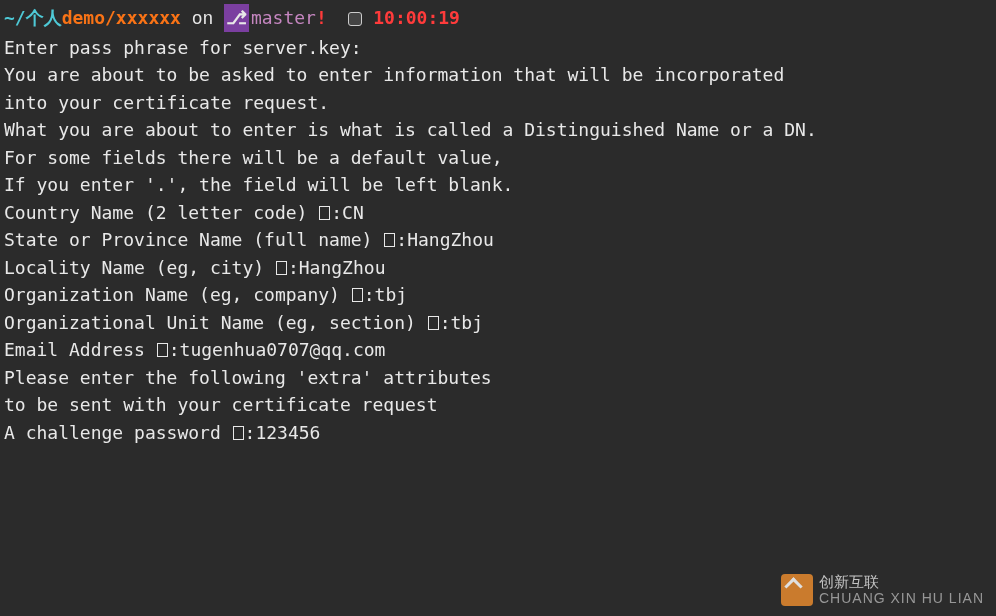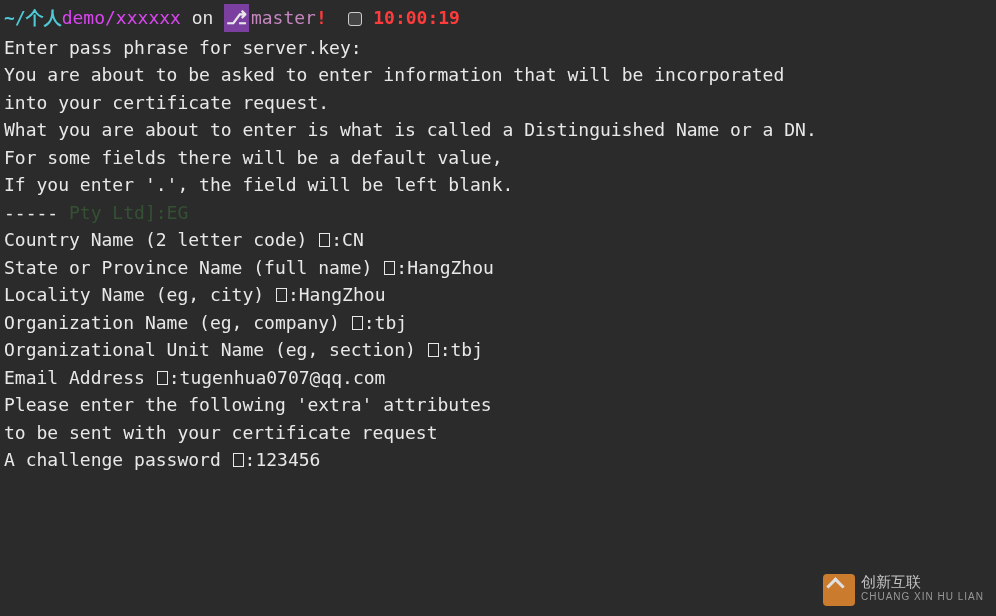--- a/index.html
+++ b/index.html
@@ -11,21 +11,21 @@
     font-size: 18px;
     line-height: 27.5px;
     color: #e8e8e8;
     font-weight: 500;
     overflow: hidden;
     position: relative;
     padding: 4px 4px;
   }
   .prompt-line { white-space: pre; }
   .cyan { color: #4ec9d6; font-weight: bold; }
-  .green { color: #d946ef; font-weight: normal; }
+  .green { color: #f97316; font-weight: bold; }
   .white { color: #e8e8e8; font-family: Liberation Mono, monospace; }
   .red { color: #ff3b3b; font-weight: bold; }
   .magenta { color: #c586c0; text-align: right; }
   .magenta-box {
     display: inline-block;
     background: #7b3fa0;
     color: #e8e8e8;
     padding: 0 2px;
     font-weight: bold;
     margin-right: 2px;
@@ -61,21 +61,21 @@
     content: "";
     position: absolute;
     left: 6px; top: 6px;
     width: 10px; height: 10px;
     border: 3px solid #fff;
     border-right: none;
     border-bottom: none;
     transform: rotate(45deg);
   }
   .wm-text { color: #ddd; font-size: 15px; font-family: "Microsoft YaHei", sans-serif; line-height: 1.1; }
-  .wm-text .sub { font-size: 10px; letter-spacing: 1px; color: #aaa; }
+  .wm-text .sub { font-size: 14px; letter-spacing: 1px; color: #aaa; }
   .clock-icon {
     display:inline-block;
     width:14px;height:14px;
     border:1.5px solid #ccc;
     border-radius:3px;
     vertical-align:-2px;
     position:relative;
     background:#444;
   }
 </style>
@@ -86,21 +86,20 @@
 
 <div class="prompt-line"><span class="cyan">~/个人</span><span class="green">demo/xxxxxx</span><span class="white"> on </span><span class="magenta-box">⎇</span><span class="magenta">master</span><span class="red">!</span><span class="white">  </span><span class="clock-icon"></span><span> </span><span class="red">10:00:19</span></div>
 
 
 <div class="prompt-line">Enter pass phrase for server.key:</div>
 <div class="prompt-line">You are about to be asked to enter information that will be incorporated</div>
 <div class="prompt-line">into your certificate request.</div>
 <div class="prompt-line">What you are about to enter is what is called a Distinguished Name or a DN.</div>
 <div class="prompt-line">For some fields there will be a default value,</div>
 <div class="prompt-line">If you enter '.', the field will be left blank.</div>
-<div class="prompt-line"><span>-----</span><span class="ghost"> Pty Ltd]:EG</span></div>
 
 <div class="prompt-line"><span>Country Name (2 letter code) </span><span class="box-char"></span><span>:CN</span></div>
 <div class="prompt-line"><span>State or Province Name (full name) </span><span class="box-char"></span><span>:HangZhou</span></div>
 <div class="prompt-line"><span>Locality Name (eg, city) </span><span class="box-char"></span><span>:HangZhou</span></div>
 <div class="prompt-line"><span>Organization Name (eg, company) </span><span class="box-char"></span><span>:tbj</span></div>
 <div class="prompt-line"><span>Organizational Unit Name (eg, section) </span><span class="box-char"></span><span>:tbj</span></div>
 <div class="prompt-line"><span>Email Address </span><span class="box-char"></span><span>:tugenhua0707@qq.com</span></div>
 
 <div class="prompt-line"></div>
 <div class="prompt-line">Please enter the following 'extra' attributes</div>

